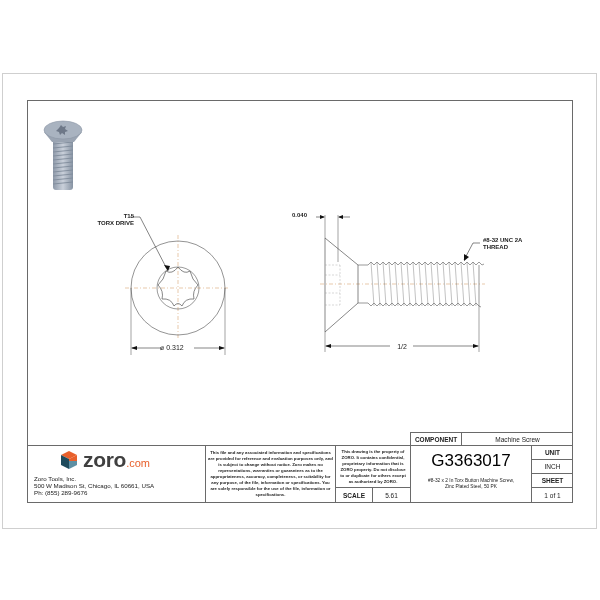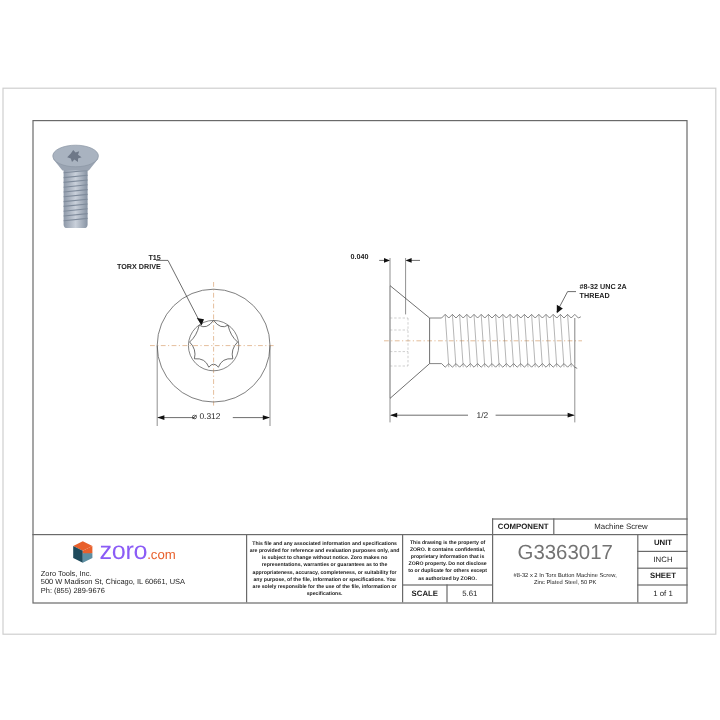--- a/index.html
+++ b/index.html
@@ -159,39 +159,39 @@
 <div class="line" style="left:531px;top:473px;width:42px;height:1px;"></div>
 <div class="line" style="left:531px;top:487px;width:42px;height:1px;"></div>
 
 <div class="abs" style="left:58px;top:447px;width:120px;height:26px;display:flex;align-items:center;">
   <svg width="22" height="22" viewBox="0 0 22 22">
     <polygon points="3,6 11,2 19,6 11,10" fill="#e8602c"></polygon>
     <polygon points="3,6 11,10 11,20 3,16" fill="#1e4a5c"></polygon>
     <polygon points="11,10 19,6 19,12 14,14 11,12" fill="#e8602c"></polygon>
     <polygon points="11,12 19,12 19,16 11,20" fill="#5d8fa3"></polygon>
   </svg>
-  <span style="font-size: 21px; font-weight: normal; margin-left: 3px; letter-spacing: -0.3px; color: #8b5cf6;" class="logo-brand">zoro</span>
+  <span style="font-size: 21px; font-weight: bold; margin-left: 3px; letter-spacing: -0.3px; color: #404040;" class="logo-brand">zoro</span>
   <span style="font-size: 11px; font-weight: normal; margin-top: 6px; color: rgb(232, 96, 44);" class="logo-suffix">.com</span>
 </div>
 <div class="abs" style="left:34px;top:475px;width:170px;font-size:6.2px;line-height:7px;color:#222;">
   <div>Zoro Tools, Inc.</div>
   <div>500 W Madison St, Chicago, IL 60661, USA</div>
   <div>Ph: (855) 289-9676</div>
 </div>
 
 <div class="cell-text small" style="left:208px;top:447px;width:125px;height:54px;font-weight:bold;">This file and any associated information and specifications are provided for reference and evaluation purposes only, and is subject to change without notice. Zoro makes no representations, warranties or guarantees as to the appropriateness, accuracy, completeness, or suitability for any purpose, of the file, information or specifications. You are solely responsible for the use of the file, information or specifications.</div>
 
 <div class="cell-text small" style="left:338px;top:447px;width:70px;height:40px;font-weight:bold;">This drawing is the property of ZORO. It contains confidential, proprietary information that is ZORO property. Do not disclose to or duplicate for others except as authorized by ZORO.</div>
 <div class="cell-text lbl-bold" style="left:336px;top:488px;width:36px;height:14px;">SCALE</div>
 <div class="cell-text" style="left:373px;top:488px;width:37px;height:14px;font-size:6.5px;">5.61</div>
 
 <div class="cell-text lbl-bold" style="left:411px;top:433px;width:50px;height:12px;">COMPONENT</div>
 <div class="cell-text" style="left:462px;top:433px;width:111px;height:12px;font-size:6.5px;">Machine Screw</div>
 
-<div class="cell-text" style="left:411px;top:450px;width:120px;height:22px;font-size:17px;color:#737373;">G3363017</div>
+<div class="cell-text" style="left:411px;top:450px;width:120px;height:22px;font-size:17px;color:#000000;">G3363017</div>
 <div class="abs" style="left:411px;top:478px;width:120px;text-align:center;font-size:4.8px;line-height:6px;color:#222;">
   <div>#8-32 x 2 In Torx Button Machine Screw,</div>
   <div>Zinc Plated Steel, 50 PK</div>
 </div>
 
 <div class="cell-text lbl-bold" style="left:532px;top:446px;width:41px;height:13px;">UNIT</div>
 <div class="cell-text" style="left:532px;top:460px;width:41px;height:13px;font-size:6.5px;">INCH</div>
 <div class="cell-text lbl-bold" style="left:532px;top:474px;width:41px;height:13px;">SHEET</div>
 <div class="cell-text" style="left:532px;top:488px;width:41px;height:14px;font-size:6.5px;">1 of 1</div>
 

